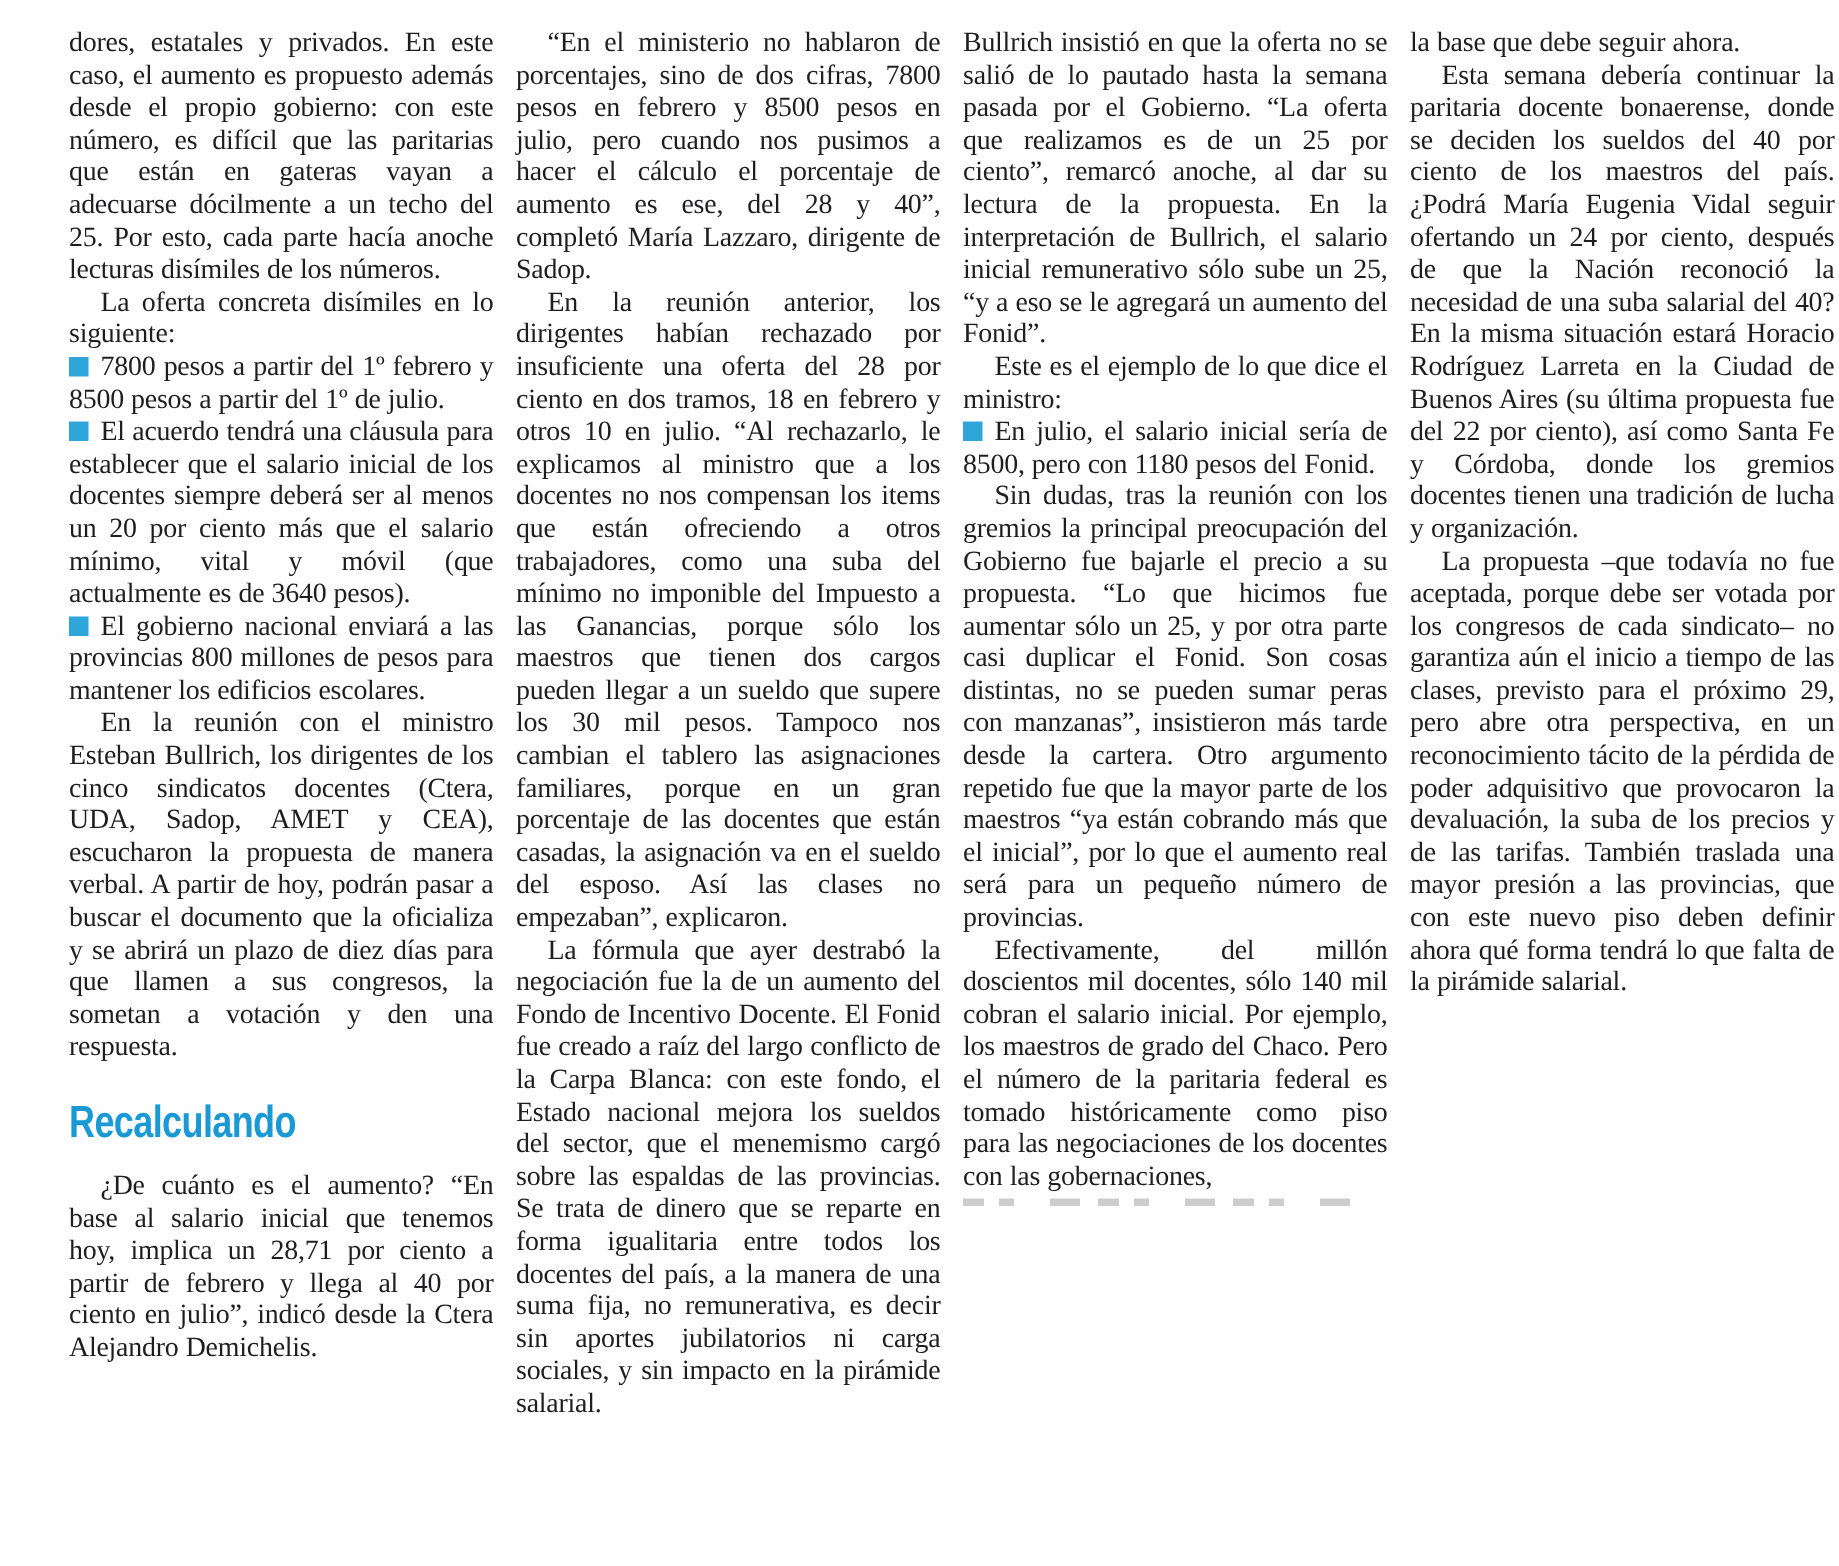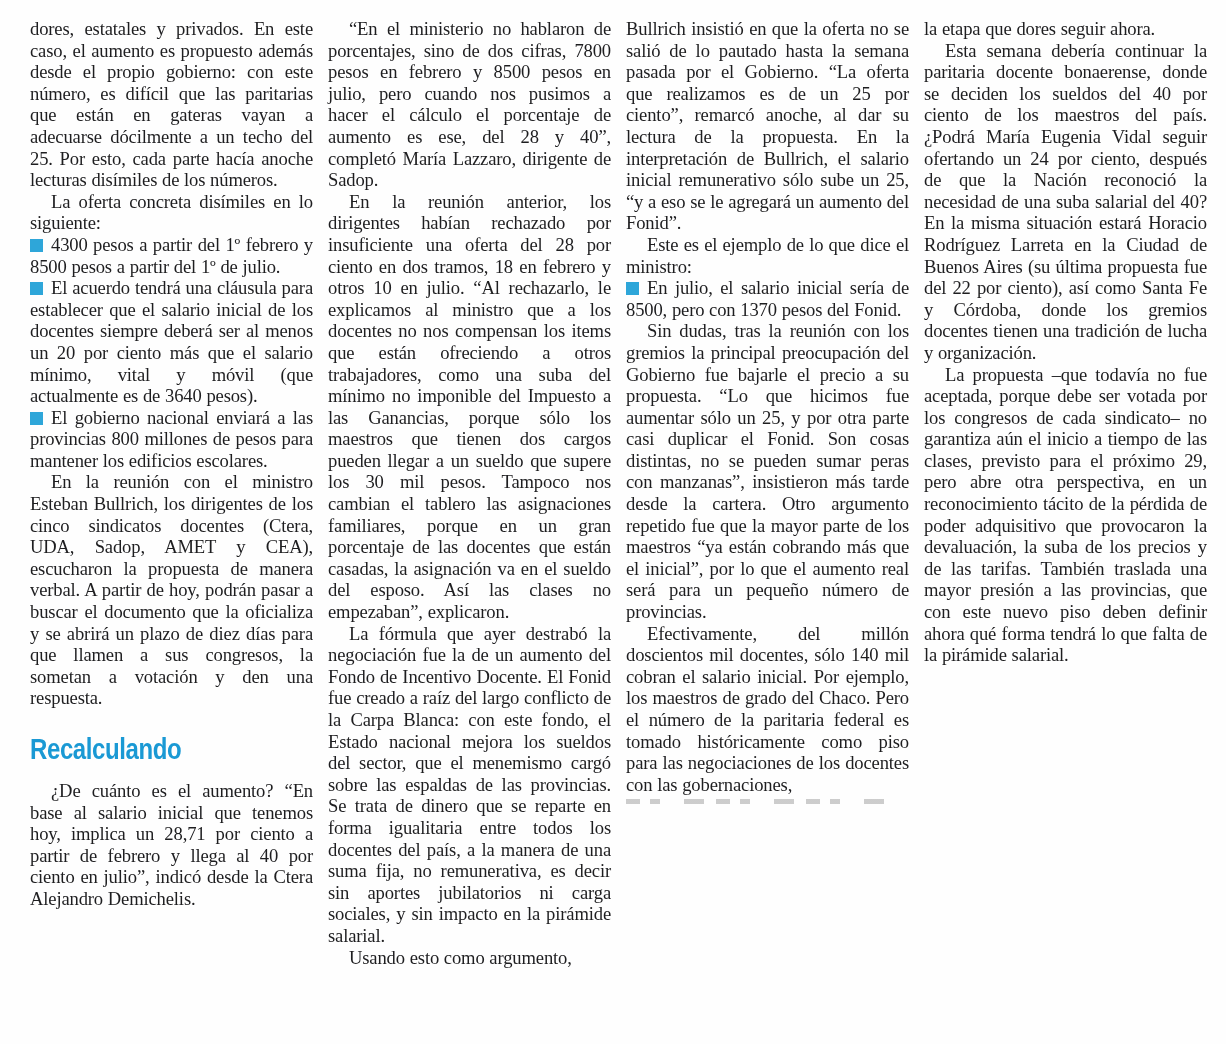--- a/index.html
+++ b/index.html
@@ -7,21 +7,21 @@
     padding: 0;
     background: #ffffff;
   }
   .page {
     position: relative;
     width: 1226px;
     height: 1044px;
     box-sizing: border-box;
     background: #fefefe;
     overflow: hidden;
-    padding: 18px 18px 0 30px;
+    padding: 18px 18px 0 46px;
   }
   .columns {
     display: flex;
     gap: 15px;
     align-items: flex-start;
   }
   .column {
     flex: 0 0 283px;
     width: 283px;
     font-family: "Liberation Serif", "DejaVu Serif", serif;
@@ -75,40 +75,39 @@
   }
 </style>
 </head>
 <body>
 
 <div class="page">
   <div class="columns" id="columns">
       <div class="column">
         <p class="block para">dores, estatales y privados. En este caso, el aumento es propuesto además desde el propio gobierno: con este número, es difícil que las paritarias que están en gateras vayan a adecuarse dócilmente a un techo del 25. Por esto, cada parte hacía anoche lecturas disímiles de los números.</p>
         <p class="block para indent">La oferta concreta disímiles en lo siguiente:</p>
-        <div class="block bullet"><span class="bullet-square" style="background: rgb(46, 166, 217);"></span><span>4300 pesos a partir del 1º febrero y 8500 pesos a partir del 1º de julio.</span></div>
+        <div class="block bullet"><span class="bullet-square" style="background: rgb(46, 166, 217);"></span><span>7800 pesos a partir del 1º febrero y 8500 pesos a partir del 1º de julio.</span></div>
         <div class="block bullet"><span class="bullet-square" style="background: rgb(46, 166, 217);"></span><span>El acuerdo tendrá una cláusula para establecer que el salario inicial de los docentes siempre deberá ser al menos un 20 por ciento más que el salario mínimo, vital y móvil (que actualmente es de 3640 pesos).</span></div>
         <div class="block bullet"><span class="bullet-square" style="background: rgb(46, 166, 217);"></span><span>El gobierno nacional enviará a las provincias 800 millones de pesos para mantener los edificios escolares.</span></div>
         <p class="block para indent">En la reunión con el ministro Esteban Bullrich, los dirigentes de los cinco sindicatos docentes (Ctera, UDA, Sadop, AMET y CEA), escucharon la propuesta de manera verbal. A partir de hoy, podrán pasar a buscar el documento que la oficializa y se abrirá un plazo de diez días para que llamen a sus congresos, la sometan a votación y den una respuesta.</p>
         <h2 class="section-heading">Recalculando</h2>
         <p class="block para indent">¿De cuánto es el aumento? “En base al salario inicial que tenemos hoy, implica un 28,71 por ciento a partir de febrero y llega al 40 por ciento en julio”, indicó desde la Ctera Alejandro Demichelis.</p>
       </div>
       <div class="column">
         <p class="block para indent">“En el ministerio no hablaron de porcentajes, sino de dos cifras, 7800 pesos en febrero y 8500 pesos en julio, pero cuando nos pusimos a hacer el cálculo el porcentaje de aumento es ese, del 28 y 40”, completó María Lazzaro, dirigente de Sadop.</p>
         <p class="block para indent">En la reunión anterior, los dirigentes habían rechazado por insuficiente una oferta del 28 por ciento en dos tramos, 18 en febrero y otros 10 en julio. “Al rechazarlo, le explicamos al ministro que a los docentes no nos compensan los items que están ofreciendo a otros trabajadores, como una suba del mínimo no imponible del Impuesto a las Ganancias, porque sólo los maestros que tienen dos cargos pueden llegar a un sueldo que supere los 30 mil pesos. Tampoco nos cambian el tablero las asignaciones familiares, porque en un gran porcentaje de las docentes que están casadas, la asignación va en el sueldo del esposo. Así las clases no empezaban”, explicaron.</p>
         <p class="block para indent">La fórmula que ayer destrabó la negociación fue la de un aumento del Fondo de Incentivo Docente. El Fonid fue creado a raíz del largo conflicto de la Carpa Blanca: con este fondo, el Estado nacional mejora los sueldos del sector, que el menemismo cargó sobre las espaldas de las provincias. Se trata de dinero que se reparte en forma igualitaria entre todos los docentes del país, a la manera de una suma fija, no remunerativa, es decir sin aportes jubilatorios ni carga sociales, y sin impacto en la pirámide salarial.</p>
-        <p class="block para indent">Usando esto como argumento,</p>
       </div>
       <div class="column">
         <p class="block para">Bullrich insistió en que la oferta no se salió de lo pautado hasta la semana pasada por el Gobierno. “La oferta que realizamos es de un 25 por ciento”, remarcó anoche, al dar su lectura de la propuesta. En la interpretación de Bullrich, el salario inicial remunerativo sólo sube un 25, “y a eso se le agregará un aumento del Fonid”.</p>
         <p class="block para indent">Este es el ejemplo de lo que dice el ministro:</p>
-        <div class="block bullet"><span class="bullet-square" style="background: rgb(46, 166, 217);"></span><span>En julio, el salario inicial sería de 8500, pero con 1370 pesos del Fonid.</span></div>
+        <div class="block bullet"><span class="bullet-square" style="background: rgb(46, 166, 217);"></span><span>En julio, el salario inicial sería de 8500, pero con 1180 pesos del Fonid.</span></div>
         <p class="block para indent">Sin dudas, tras la reunión con los gremios la principal preocupación del Gobierno fue bajarle el precio a su propuesta. “Lo que hicimos fue aumentar sólo un 25, y por otra parte casi duplicar el Fonid. Son cosas distintas, no se pueden sumar peras con manzanas”, insistieron más tarde desde la cartera. Otro argumento repetido fue que la mayor parte de los maestros “ya están cobrando más que el inicial”, por lo que el aumento real será para un pequeño número de provincias.</p>
         <p class="block para indent">Efectivamente, del millón doscientos mil docentes, sólo 140 mil cobran el salario inicial. Por ejemplo, los maestros de grado del Chaco. Pero el número de la paritaria federal es tomado históricamente como piso para las negociaciones de los docentes con las gobernaciones,</p>
         <div class="clipped-line"></div>
       </div>
       <div class="column">
-        <p class="block para">la etapa que dores seguir ahora.</p>
+        <p class="block para">la base que debe seguir ahora.</p>
         <p class="block para indent">Esta semana debería continuar la paritaria docente bonaerense, donde se deciden los sueldos del 40 por ciento de los maestros del país. ¿Podrá María Eugenia Vidal seguir ofertando un 24 por ciento, después de que la Nación reconoció la necesidad de una suba salarial del 40? En la misma situación estará Horacio Rodríguez Larreta en la Ciudad de Buenos Aires (su última propuesta fue del 22 por ciento), así como Santa Fe y Córdoba, donde los gremios docentes tienen una tradición de lucha y organización.</p>
         <p class="block para indent">La propuesta –que todavía no fue aceptada, porque debe ser votada por los congresos de cada sindicato– no garantiza aún el inicio a tiempo de las clases, previsto para el próximo 29, pero abre otra perspectiva, en un reconocimiento tácito de la pérdida de poder adquisitivo que provocaron la devaluación, la suba de los precios y de las tarifas. También traslada una mayor presión a las provincias, que con este nuevo piso deben definir ahora qué forma tendrá lo que falta de la pirámide salarial.</p>
       </div>
     </div>
 </div>
 
 </body></html>

